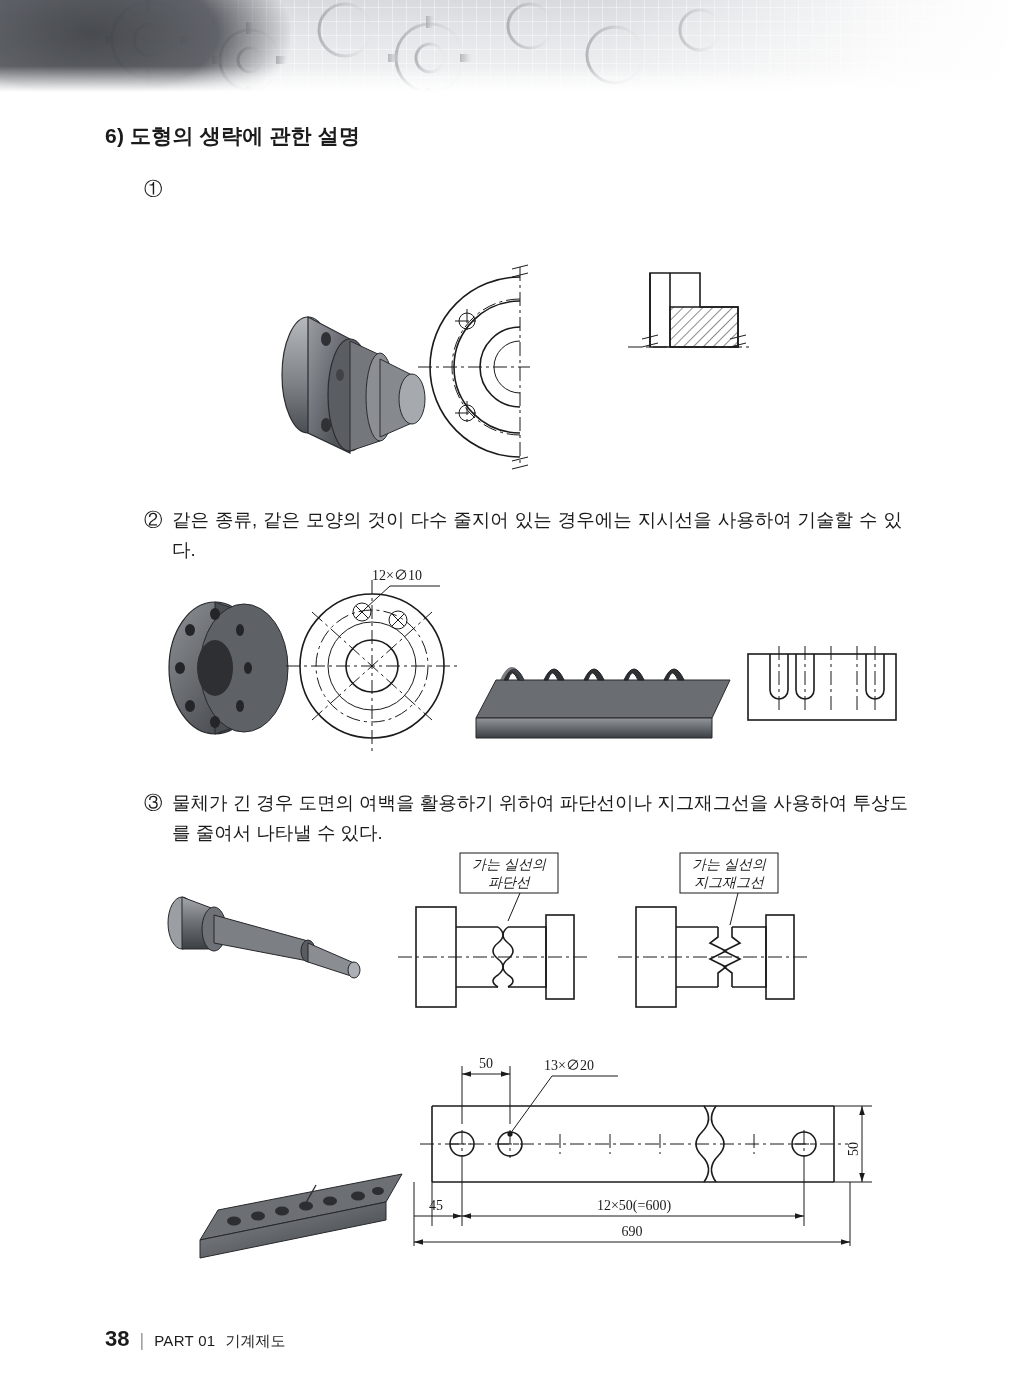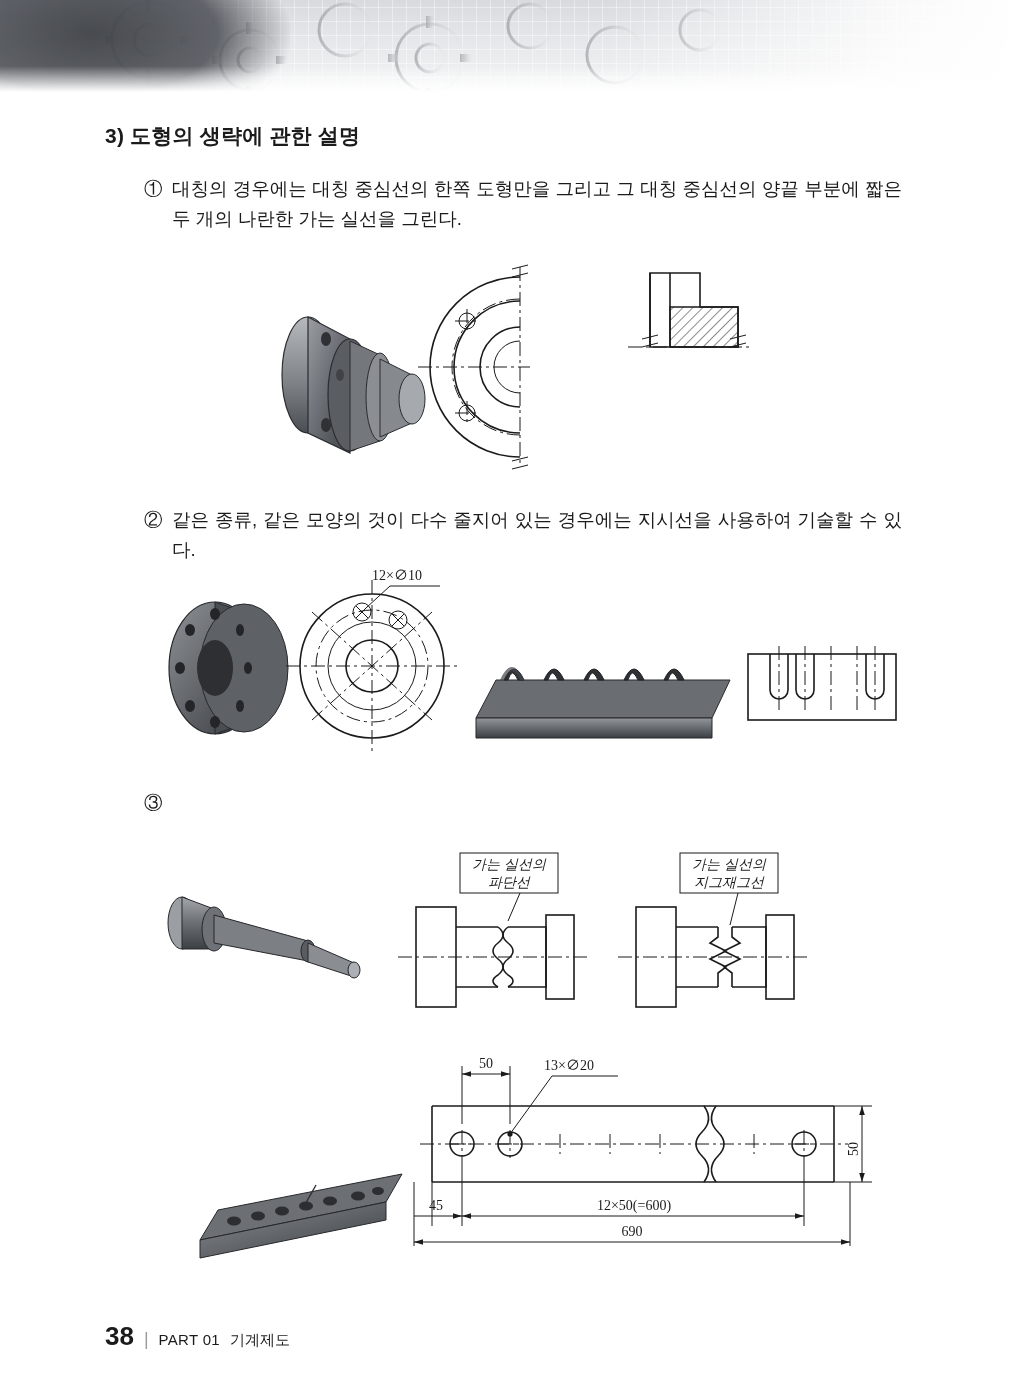--- a/index.html
+++ b/index.html
@@ -95,21 +95,21 @@
   .footer {
     position: absolute;
     left: 105px;
     bottom: 48px;
     display: flex;
     align-items: baseline;
     gap: 10px;
     color: #1b1b1b;
   }
   .footer .pagenum {
-    font-size: 26px;
+    font-size: 22px;
     font-weight: bold;
     margin-top: 12px;
   }
   .footer .sep {
     color: #9a9a9a;
     font-size: 18px;
   }
   .footer .part {
     font-size: 15px;
     font-weight: normal;
@@ -191,34 +191,34 @@
         </g>
       </g>
     </svg>
     <div class="dark-left"></div>
     <div class="fade-right"></div>
     <div class="bottom-fade"></div>
   </div>
 
   <div class="content">
 
-    <div class="heading">3) 도형의 생략에 관한 설명</div>
+    <div class="heading">6) 도형의 생략에 관한 설명</div>
 
     <div class="para p1">
       <span class="marker">①</span>
-      <span>대칭의 경우에는 대칭 중심선의 한쪽 도형만을 그리고 그 대칭 중심선의 양끝 부분에 짧은 두 개의 나란한 가는 실선을 그린다.</span>
     </div>
 
     <div class="para p2">
       <span class="marker">②</span>
       <span>같은 종류, 같은 모양의 것이 다수 줄지어 있는 경우에는 지시선을 사용하여 기술할 수 있다.</span>
     </div>
 
     <div class="para p3">
       <span class="marker">③</span>
+      <span>물체가 긴 경우 도면의 여백을 활용하기 위하여 파단선이나 지그재그선을 사용하여 투상도를 줄여서 나타낼 수 있다.</span>
     </div>
 
     <div class="fig" style="left:230px; top:255px; width:560px; height:230px;">
       <svg width="560" height="230" viewBox="0 0 560 230">
         <defs>
           <linearGradient id="mgray1" x1="0" y1="0" x2="1" y2="1">
             <stop offset="0%" stop-color="#9a9da2"></stop>
             <stop offset="45%" stop-color="#6d7076"></stop>
             <stop offset="100%" stop-color="#3e4145"></stop>
           </linearGradient>

